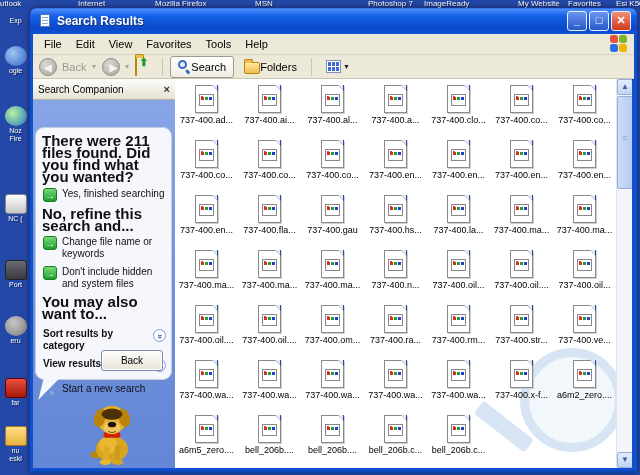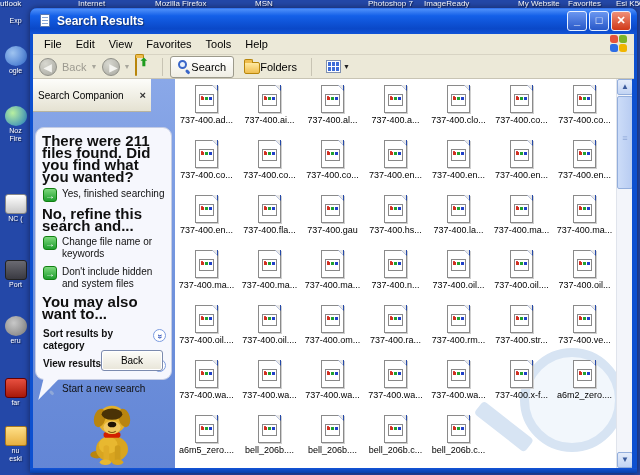--- a/index.html
+++ b/index.html
@@ -67,23 +67,23 @@
     background:#EFBE50; border:1px solid #B8860B; border-bottom:none; border-radius:2px 2px 0 0; }
   .up-arrow { position:absolute; left:4px; top:-2px; color:#1E9C1E; font-size:11px; font-weight:bold; }
   .views-ico { width:15px; height:13px; border:1px solid #8090B0; background:#fff;
     display:grid; grid-template-columns:1fr 1fr 1fr; gap:1px; padding:1px; }
   .views-ico i { background:#3D6CD8; }
   .dd-arrow { font-size:7px; color:#222; margin-left:2px; }
 
   
   #companion { position:absolute; left:3px; top:71px; width:142px; height:389px;
     background:linear-gradient(180deg,#8AA8E8 0%, #7092DC 55%, #6386D6 100%); overflow:hidden; }
-  #comp-header { position:absolute; left:0; top:0; width:118px; height:19px;
+  #comp-header { position:absolute; left:0; top:0; width:142px; height:19px;
     background:linear-gradient(#FDFDFA,#E5E2D2); border-bottom:1px solid #B8B4A0;
-    display:flex; align-items:center; padding:16px 5px; }
+    display:flex; align-items:center; padding:10px 5px; }
   #comp-title { font-size:10px; color:#000; flex:1; }
   #comp-close { font-size:11px; font-weight:bold; color:#333; line-height:10px; }
   #balloon { position:absolute; left:2px; top:48px; width:137px; height:253px; background:#F6F7FD;
     border:1px solid #C4CCE4; border-radius:9px; padding:7px 5px 0 6px; }
   #balloon-tail { position:absolute; left:8px; top:299px; width:0; height:0;
     border-top:22px solid #F6F7FD; border-right:16px solid transparent; transform:skewX(-14deg); }
   .comp-heading { font-size:15px; font-weight:bold; color:#101010; line-height:12px; margin-bottom:5px; }
   .comp-link { display:flex; gap:5px; margin:4px 0 6px 1px; align-items:flex-start; }
   .garrow { flex:0 0 14px; width:14px; height:14px; border-radius:3px; margin-top:0px;
     background:linear-gradient(180deg,#7CD87C,#1E9E2E); border:1px solid #128012;

